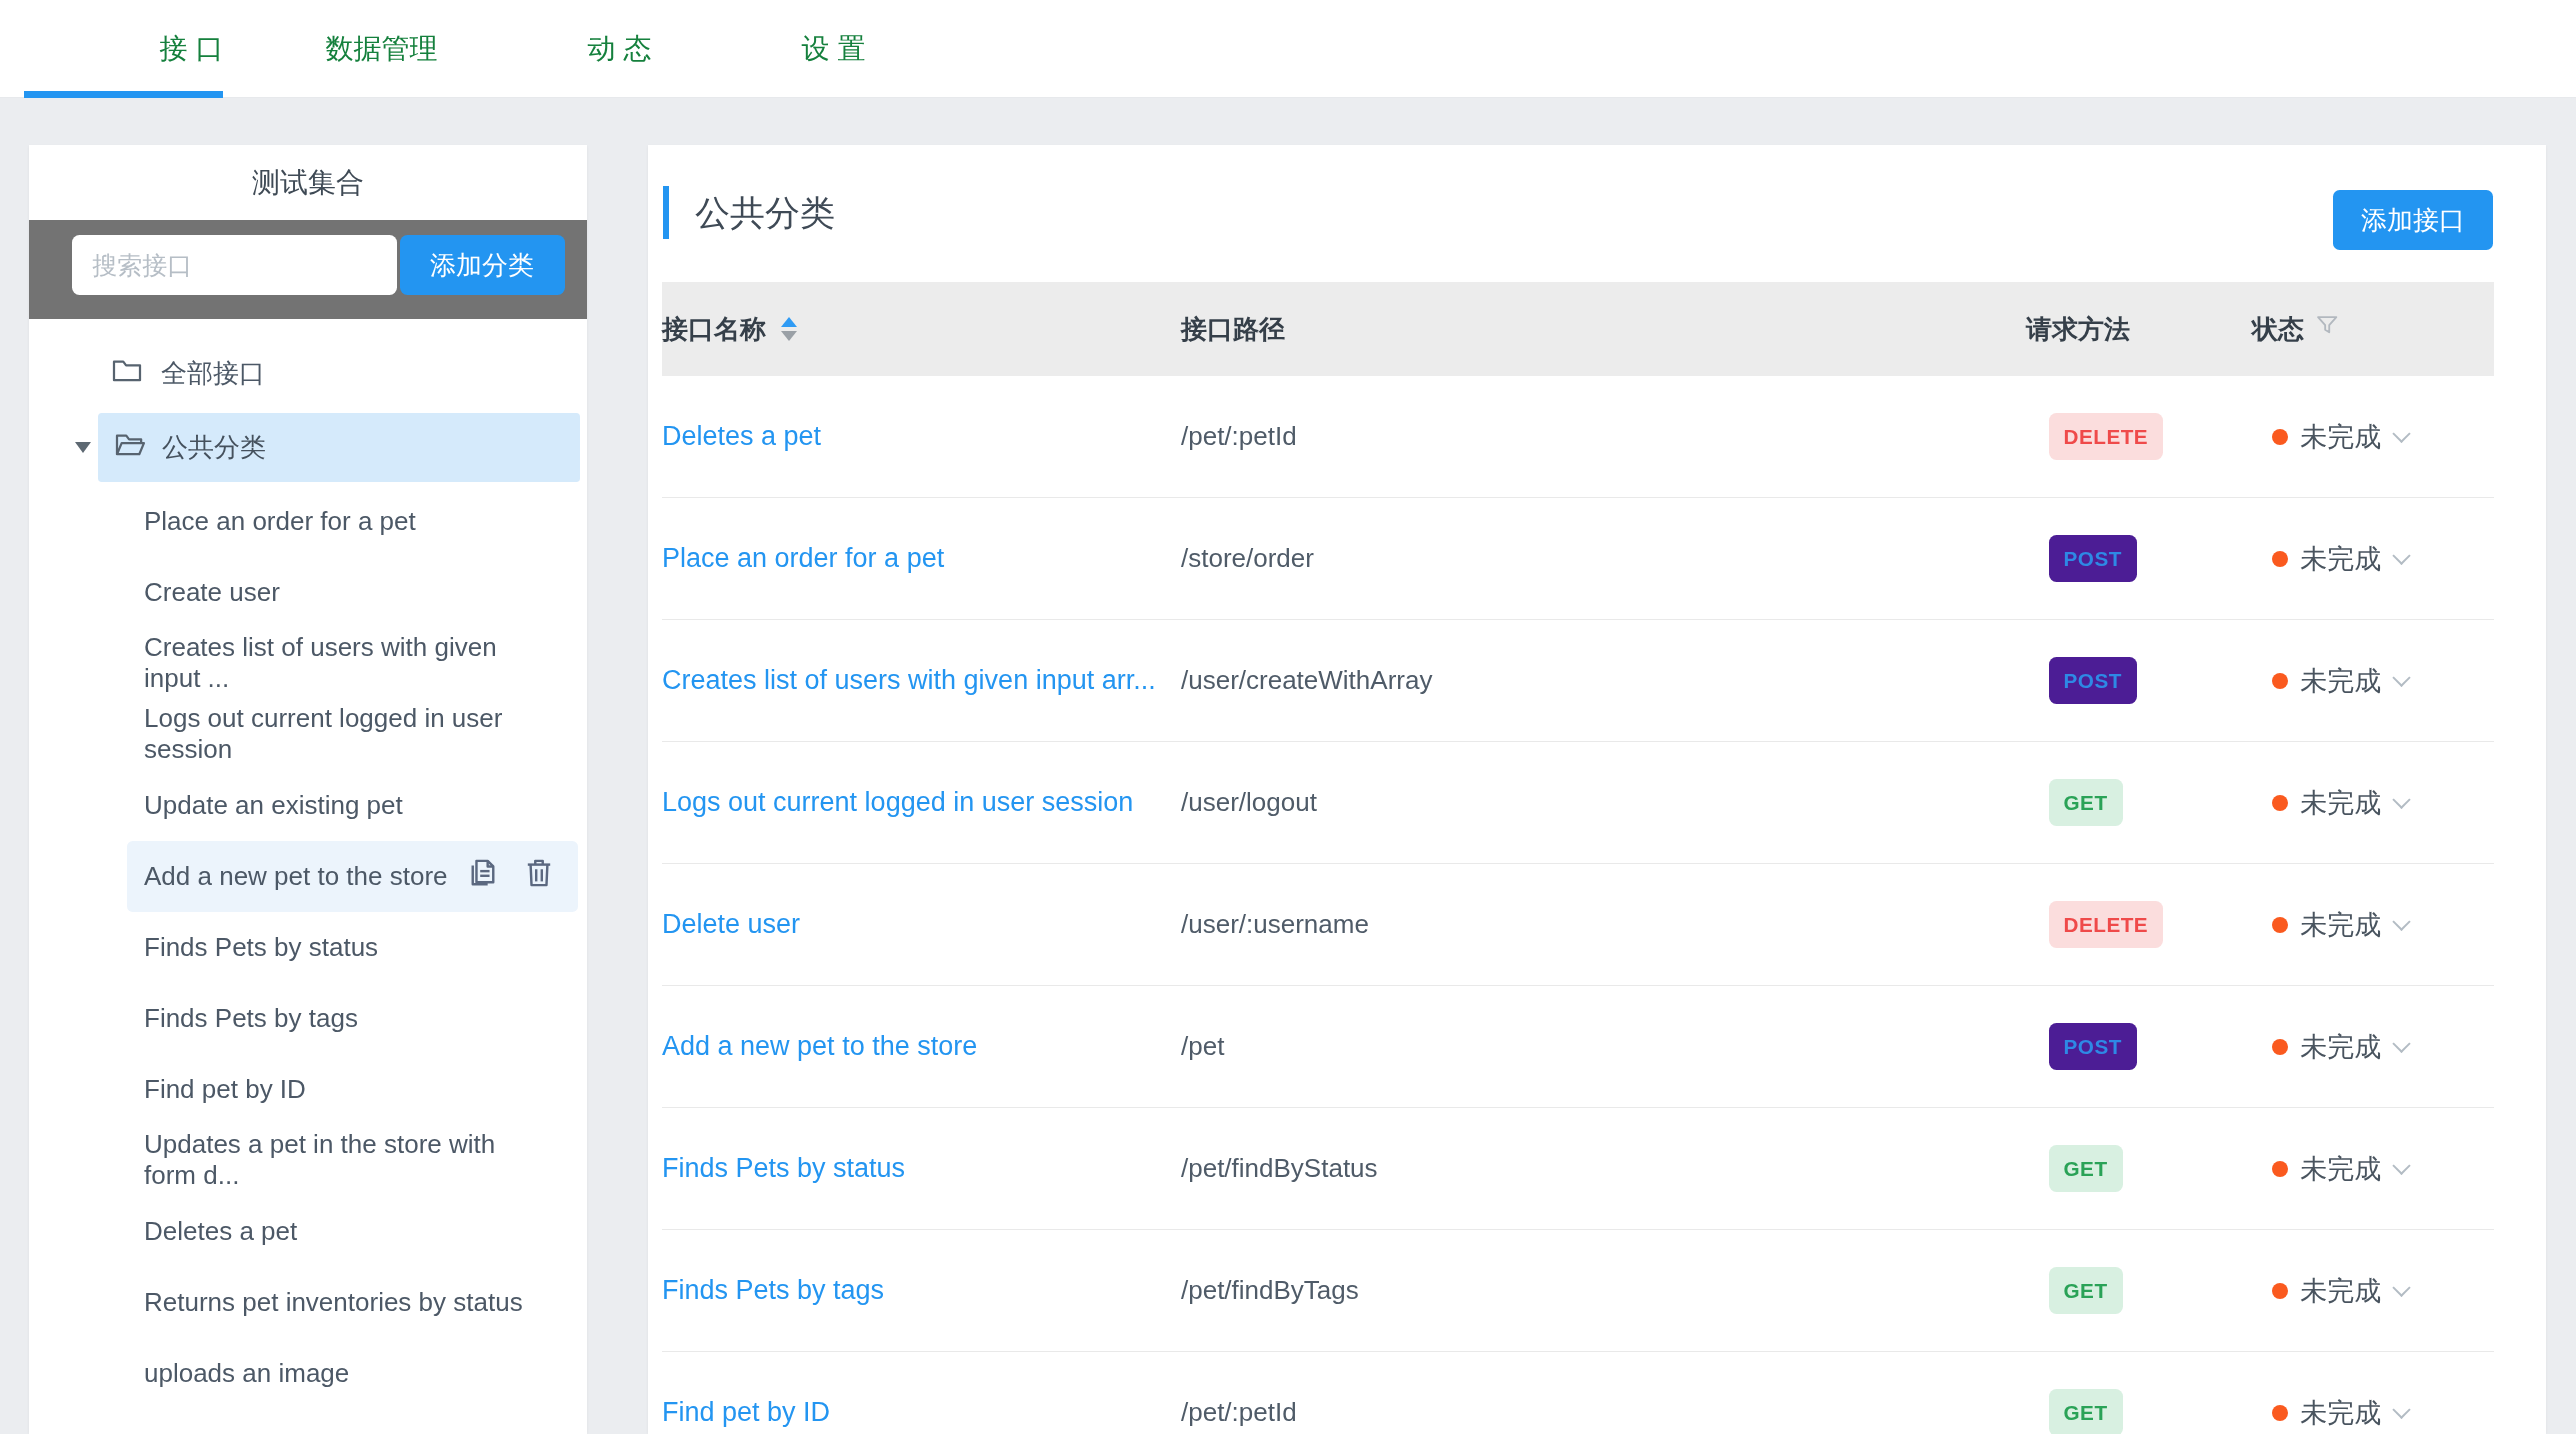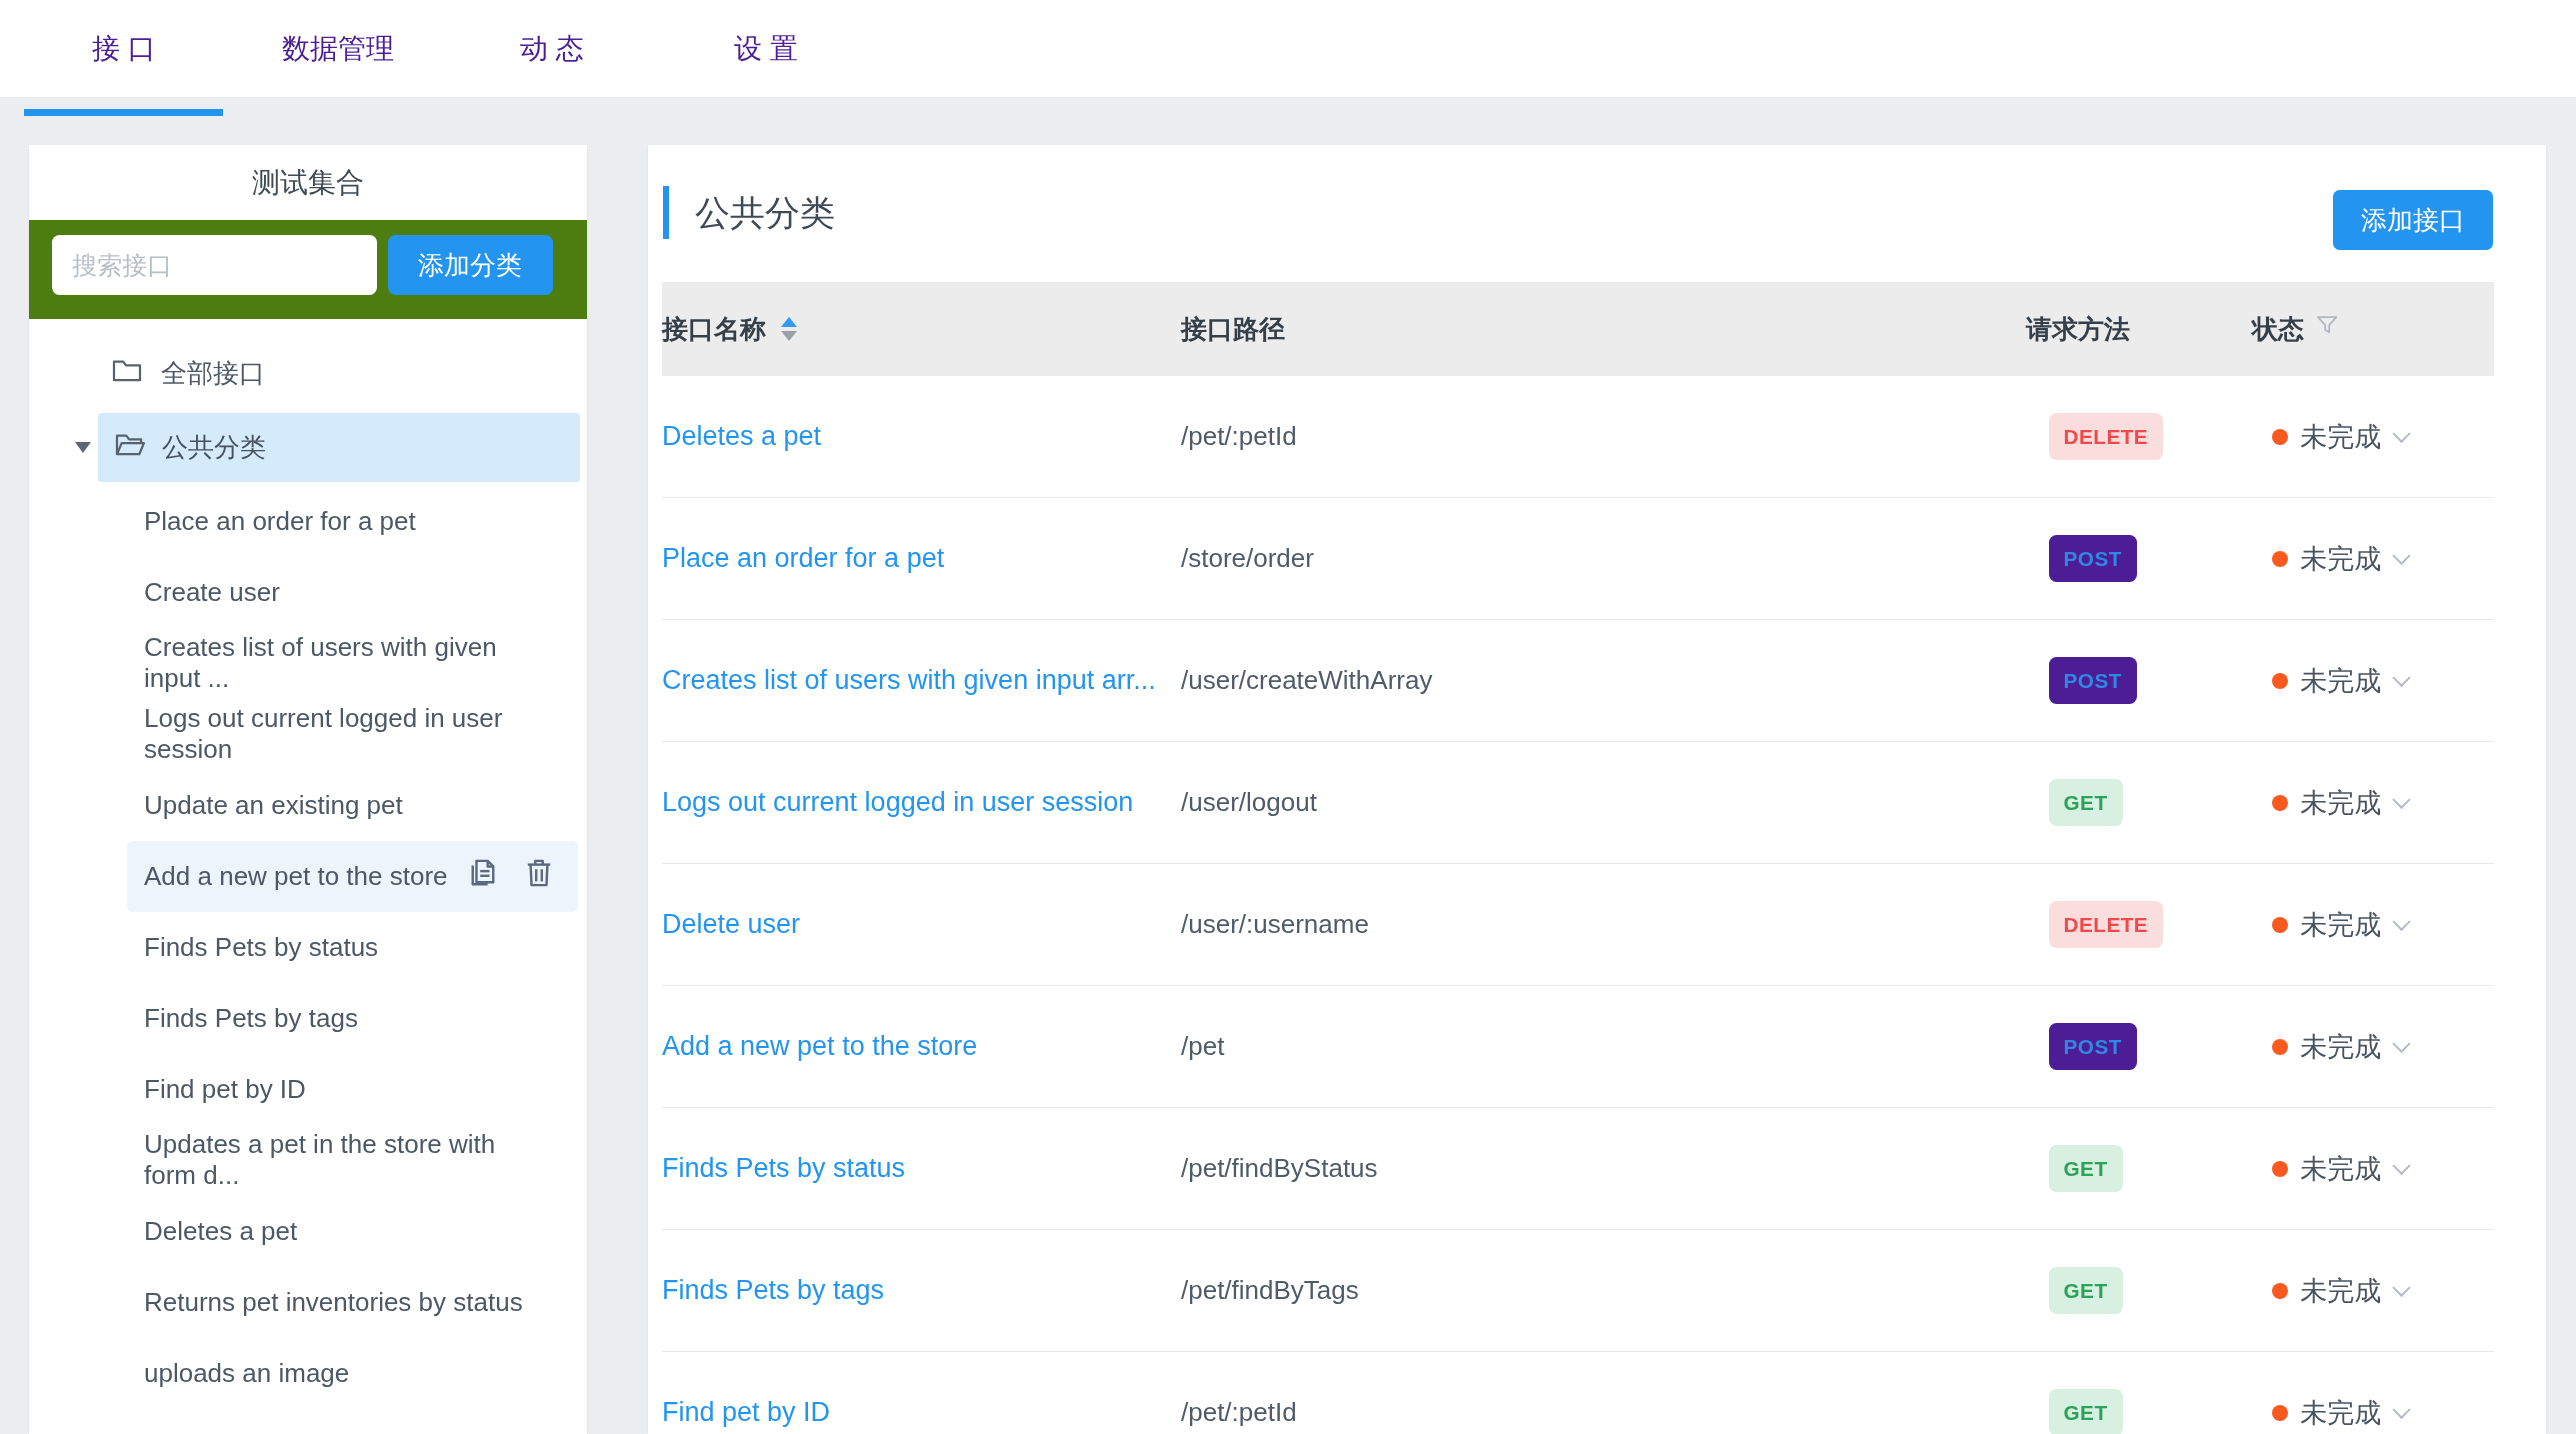--- a/index.html
+++ b/index.html
@@ -1,31 +1,31 @@
 <!DOCTYPE html>
 <html style="font-size:15px"><head>
 <meta charset="utf-8">
 <style>
   * { margin:0; padding:0; box-sizing:border-box; }
   html,body { width:2576px; height:1434px; overflow:hidden; }
   body { background:#ebedf0; font-family:"Liberation Sans","DejaVu Sans",sans-serif; color:#4c5866; }
 
   
   .topnav { height:98px; background:#fff; border-bottom:0.9px solid #e7e9ec; padding-left:24.4px; display:flex; }
-  .topnav .nav-tab { width:199px; height:116px; line-height:98px; text-align:center; font-size:28px;
-    color:#4c1d95; position:relative; margin-right:15px; cursor:pointer; }
+  .topnav .nav-tab { width:199px; height:98px; line-height:98px; text-align:right; font-size:28px;
+    color:#15803d; position:relative; margin-right:15px; cursor:pointer; }
   .topnav .nav-tab.active::after { content:""; position:absolute; left:0; right:0; bottom:0; height:6.6px; background:#2395f1; }
 
   
   .sidebar { position:absolute; left:29px; top:145px; width:558px; bottom:0; background:#fff; box-shadow:0 0.9px 2.8px rgba(0,0,0,.06); }
   .side-tabs { height:75px; background:#d8d8d8; display:flex; }
   .side-tab { flex:1; text-align:center; line-height:75px; font-size:28px; color:#3f4a55; cursor:pointer; }
   .side-tab.active { color:#2395f1; }
   .side-tab.inactive { background:#fff; }
-  .search-row { background:#4d7c0f; padding:15px 22.5px 24.4px 22.5px; display:flex; gap:11px; }
+  .search-row { background:#737373; padding:15px 22.5px 24.4px 22.5px; display:flex; gap:3px;justify-content:flex-end; }
   .search-input { width:325px; height:60px; border:none; border-radius:7.5px; background:#fff; padding:0 20.7px; font-size:25px; color:#333; outline:none; }
   .search-input::placeholder { color:#b6bec6; }
   .btn-blue { background:#2395f1; color:#fff; border:none; border-radius:7.5px; font-size:26px; cursor:pointer;
     font-family:inherit; }
   .add-cat-btn { width:165px; height:60px; flex:none; }
 
   .tree { padding-top:19px; font-size:26px; }
   .tree-root { height:71px; display:flex; align-items:center; gap:19px; padding-left:83px; cursor:pointer; }
   .cat-row { position:relative; margin:3.8px 7.5px 3.8px 0; cursor:pointer; }
   .cat-caret { position:absolute; left:46px; top:50%; margin-top:-5.6px; width:0; height:0;

